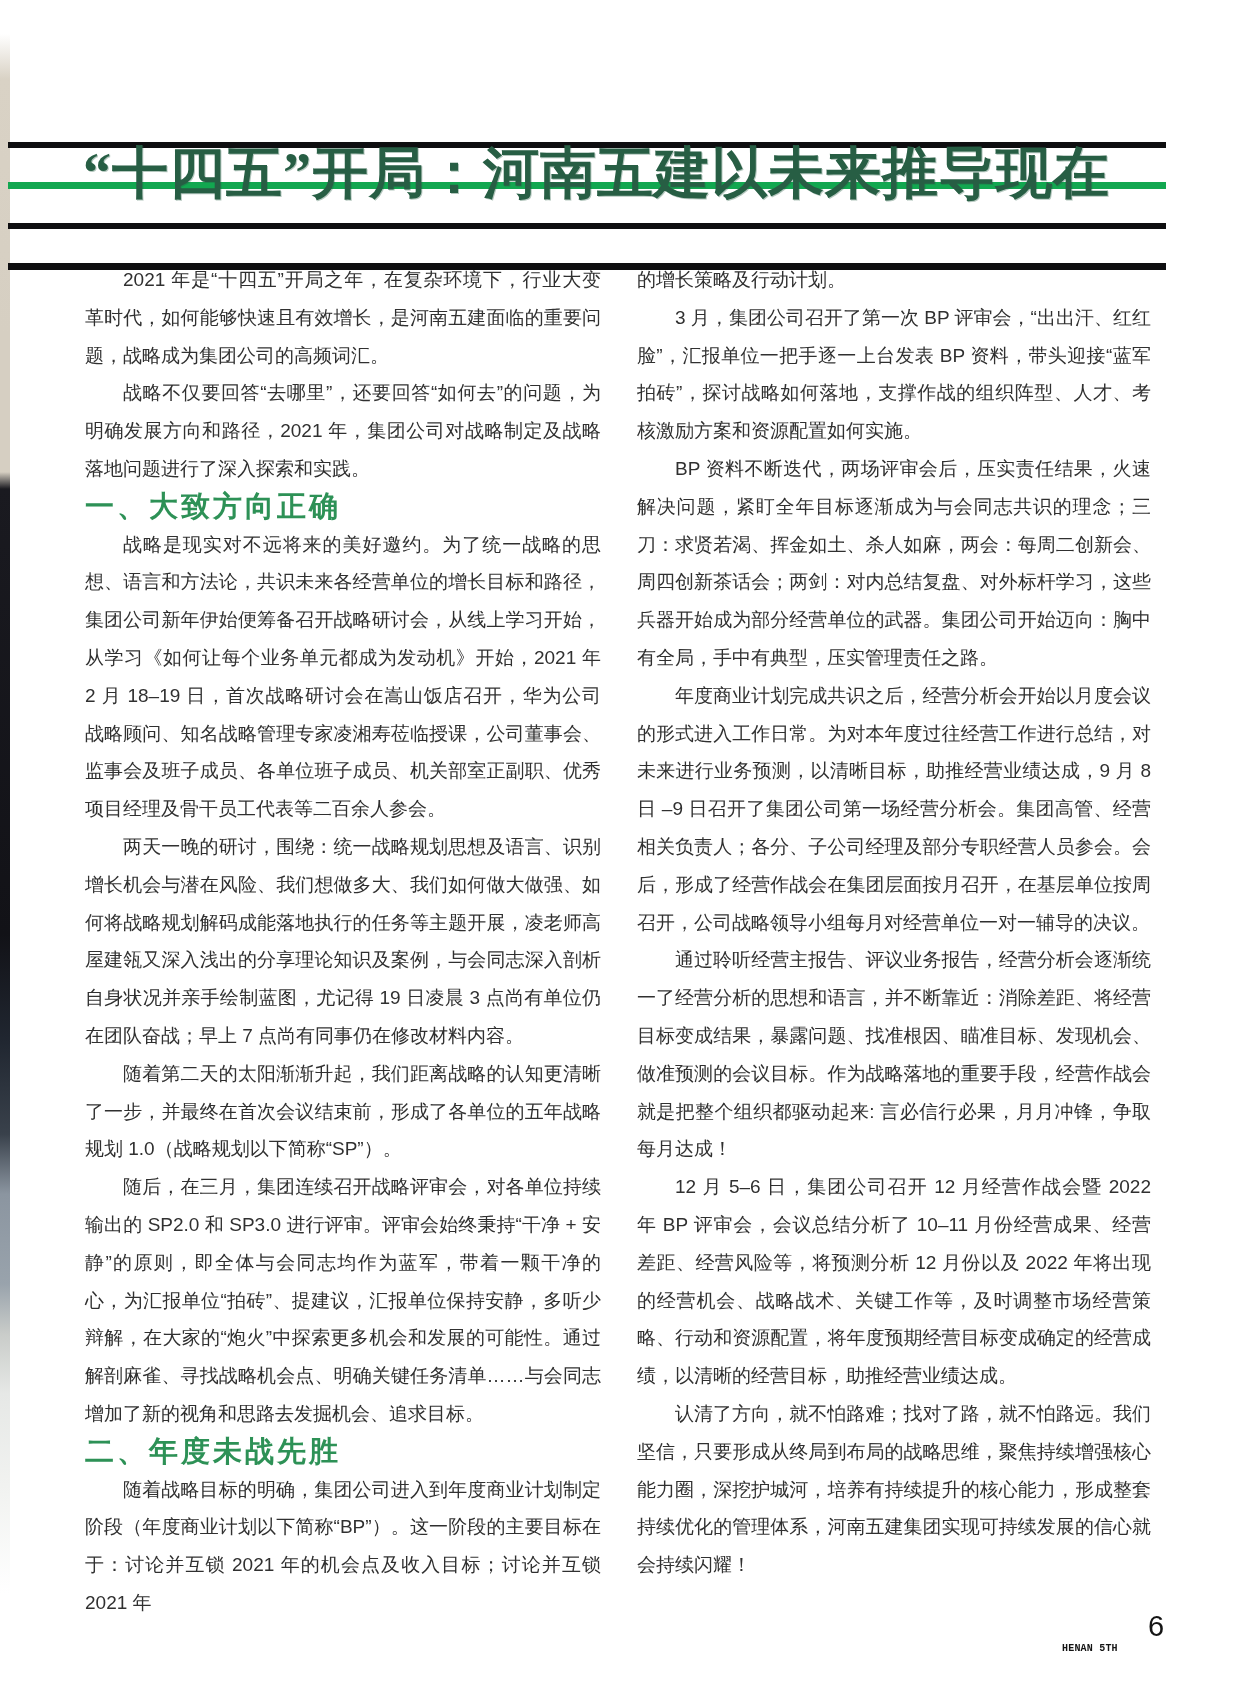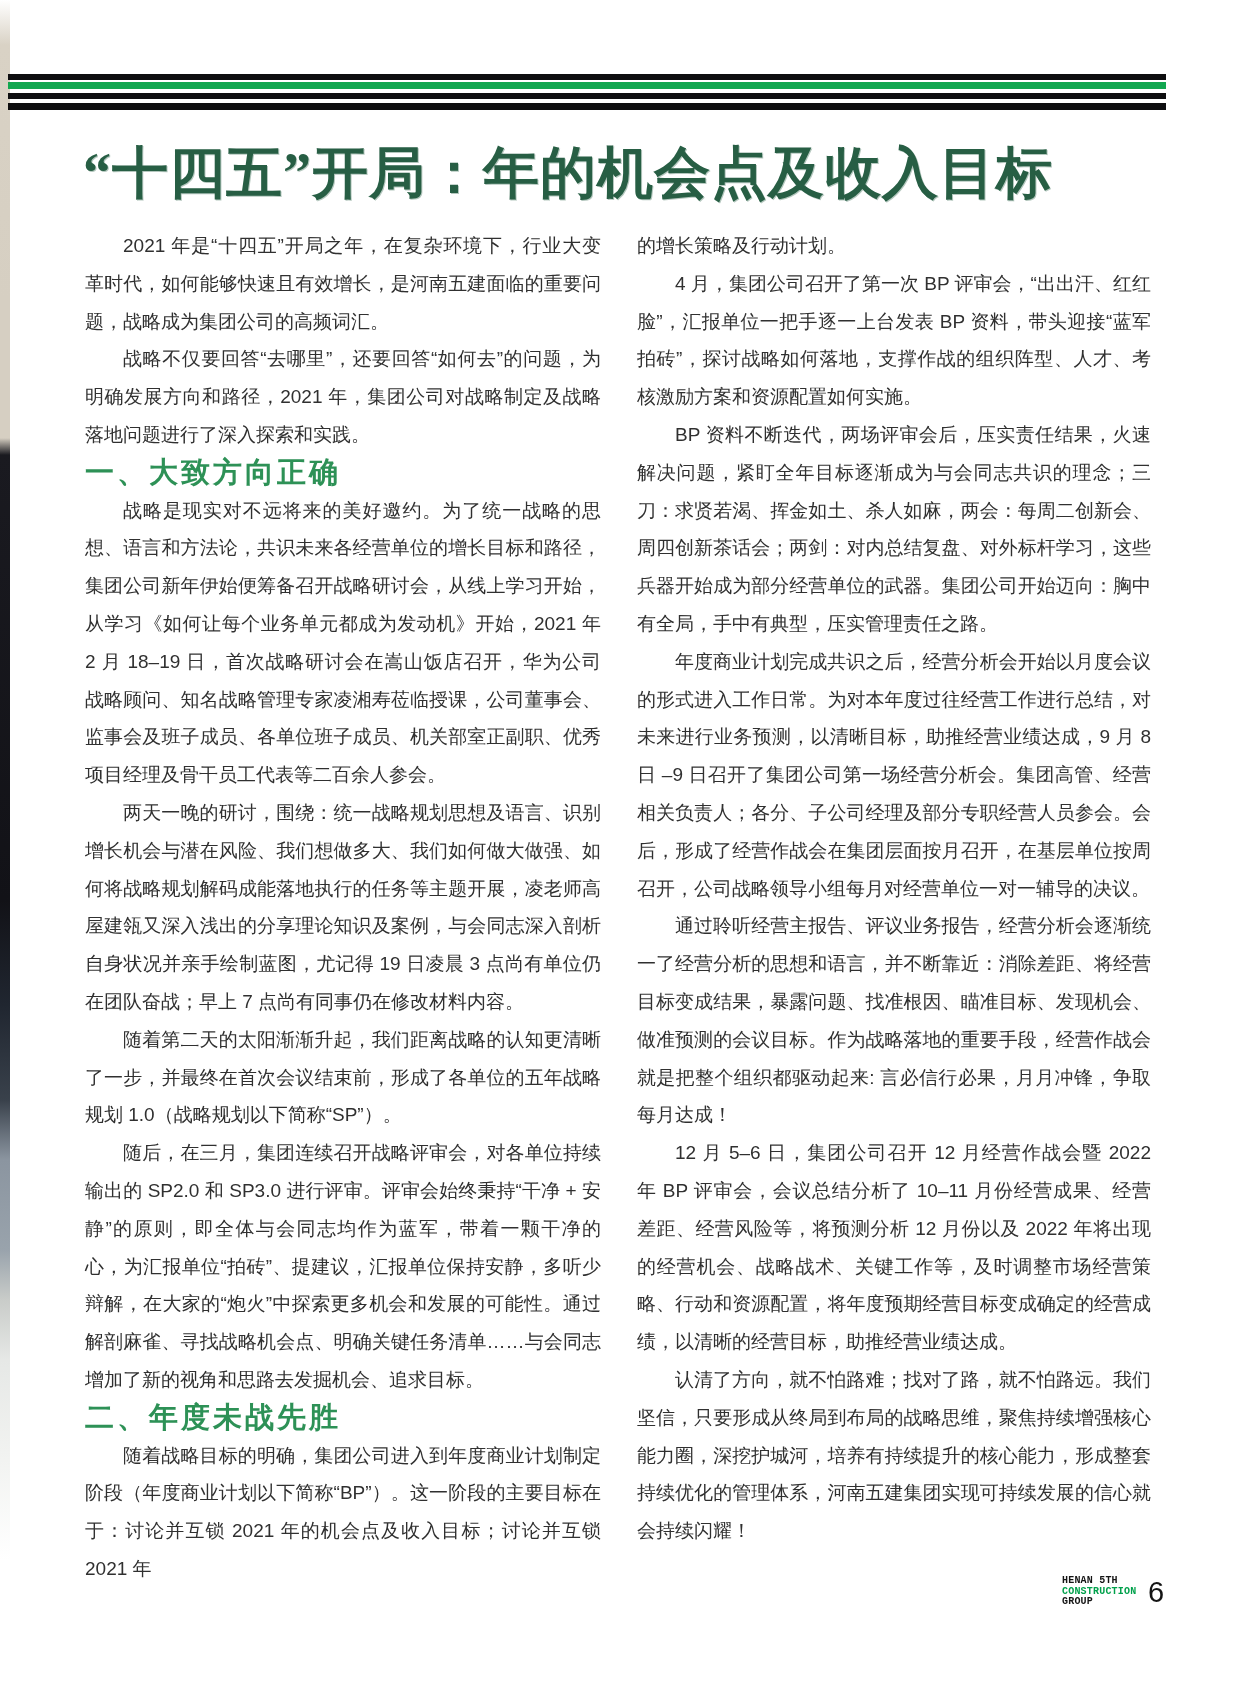--- a/index.html
+++ b/index.html
@@ -2,21 +2,21 @@
 <html style="--title-green: #275e44; --heading-green: #2d9156; --stripe-green: #12a750; --logo-green: #00a14b; --body-ink: #303030;"><head>
 <meta charset="utf-8">
 <style>
   :root{
     --title-green:#275e44;
     --heading-green:#2d9156;
     --stripe-green:#12a750;
     --logo-green:#00a14b;
     --body-ink:#303030;
   }
-  *{box-sizing:border-box;}
+  *{box-sizing:border-box;margin-top:34px;}
   html,body{margin:0;padding:0;}
   body{
     width:1240px;height:1683px;position:relative;background:#ffffff;overflow:hidden;
     font-family:"Liberation Sans", sans-serif;
   }
   
   .edge-strip{
     position:absolute;left:0;top:0;width:10px;height:1565px;
     background:linear-gradient(to bottom,
       #ffffff 0px, #d9d2c5 45px, #d6cfc2 300px, #d6cfc2 438px,
@@ -69,36 +69,36 @@
 
 <div class="edge-strip"></div>
 
 <div class="stripe-band">
   <div class="stripe black s1"></div>
   <div class="stripe green s2"></div>
   <div class="stripe black s3"></div>
   <div class="stripe black s4"></div>
 </div>
 
-<h1 class="article-title">“十四五”开局：年的机会点及收入目标</h1>
+<h1 class="article-title">“十四五”开局：河南五建以未来推导现在</h1>
 
 <div class="column column-left">
     <p class="body-para">2021 年是“十四五”开局之年，在复杂环境下，行业大变革时代，如何能够快速且有效增长，是河南五建面临的重要问题，战略成为集团公司的高频词汇。</p>
     <p class="body-para">战略不仅要回答“去哪里”，还要回答“如何去”的问题，为明确发展方向和路径，2021 年，集团公司对战略制定及战略落地问题进行了深入探索和实践。</p>
     <h2 class="section-heading">一、大致方向正确</h2>
     <p class="body-para">战略是现实对不远将来的美好邀约。为了统一战略的思想、语言和方法论，共识未来各经营单位的增长目标和路径，集团公司新年伊始便筹备召开战略研讨会，从线上学习开始，从学习《如何让每个业务单元都成为发动机》开始，2021 年 2 月 18–19 日，首次战略研讨会在嵩山饭店召开，华为公司战略顾问、知名战略管理专家凌湘寿莅临授课，公司董事会、监事会及班子成员、各单位班子成员、机关部室正副职、优秀项目经理及骨干员工代表等二百余人参会。</p>
     <p class="body-para">两天一晚的研讨，围绕：统一战略规划思想及语言、识别增长机会与潜在风险、我们想做多大、我们如何做大做强、如何将战略规划解码成能落地执行的任务等主题开展，凌老师高屋建瓴又深入浅出的分享理论知识及案例，与会同志深入剖析自身状况并亲手绘制蓝图，尤记得 19 日凌晨 3 点尚有单位仍在团队奋战；早上 7 点尚有同事仍在修改材料内容。</p>
     <p class="body-para">随着第二天的太阳渐渐升起，我们距离战略的认知更清晰了一步，并最终在首次会议结束前，形成了各单位的五年战略规划 1.0（战略规划以下简称“SP”）。</p>
     <p class="body-para">随后，在三月，集团连续召开战略评审会，对各单位持续输出的 SP2.0 和 SP3.0 进行评审。评审会始终秉持“干净 + 安静”的原则，即全体与会同志均作为蓝军，带着一颗干净的心，为汇报单位“拍砖”、提建议，汇报单位保持安静，多听少辩解，在大家的“炮火”中探索更多机会和发展的可能性。通过解剖麻雀、寻找战略机会点、明确关键任务清单……与会同志增加了新的视角和思路去发掘机会、追求目标。</p>
     <h2 class="section-heading">二、年度未战先胜</h2>
     <p class="body-para">随着战略目标的明确，集团公司进入到年度商业计划制定阶段（年度商业计划以下简称“BP”）。这一阶段的主要目标在于：讨论并互锁 2021 年的机会点及收入目标；讨论并互锁 2021 年</p>
   </div>
 <div class="column column-right">
     <p class="body-para no-indent">的增长策略及行动计划。</p>
-    <p class="body-para">4 月，集团公司召开了第一次 BP 评审会，“出出汗、红红脸”，汇报单位一把手逐一上台发表 BP 资料，带头迎接“蓝军拍砖”，探讨战略如何落地，支撑作战的组织阵型、人才、考核激励方案和资源配置如何实施。</p>
+    <p class="body-para">3 月，集团公司召开了第一次 BP 评审会，“出出汗、红红脸”，汇报单位一把手逐一上台发表 BP 资料，带头迎接“蓝军拍砖”，探讨战略如何落地，支撑作战的组织阵型、人才、考核激励方案和资源配置如何实施。</p>
     <p class="body-para">BP 资料不断迭代，两场评审会后，压实责任结果，火速解决问题，紧盯全年目标逐渐成为与会同志共识的理念；三刀：求贤若渴、挥金如土、杀人如麻，两会：每周二创新会、周四创新茶话会；两剑：对内总结复盘、对外标杆学习，这些兵器开始成为部分经营单位的武器。集团公司开始迈向：胸中有全局，手中有典型，压实管理责任之路。</p>
     <p class="body-para">年度商业计划完成共识之后，经营分析会开始以月度会议的形式进入工作日常。为对本年度过往经营工作进行总结，对未来进行业务预测，以清晰目标，助推经营业绩达成，9 月 8 日 –9 日召开了集团公司第一场经营分析会。集团高管、经营相关负责人；各分、子公司经理及部分专职经营人员参会。会后，形成了经营作战会在集团层面按月召开，在基层单位按周召开，公司战略领导小组每月对经营单位一对一辅导的决议。</p>
     <p class="body-para">通过聆听经营主报告、评议业务报告，经营分析会逐渐统一了经营分析的思想和语言，并不断靠近：消除差距、将经营目标变成结果，暴露问题、找准根因、瞄准目标、发现机会、做准预测的会议目标。作为战略落地的重要手段，经营作战会就是把整个组织都驱动起来: 言必信行必果，月月冲锋，争取每月达成！</p>
     <p class="body-para">12 月 5–6 日，集团公司召开 12 月经营作战会暨 2022 年 BP 评审会，会议总结分析了 10–11 月份经营成果、经营差距、经营风险等，将预测分析 12 月份以及 2022 年将出现的经营机会、战略战术、关键工作等，及时调整市场经营策略、行动和资源配置，将年度预期经营目标变成确定的经营成绩，以清晰的经营目标，助推经营业绩达成。</p>
     <p class="body-para">认清了方向，就不怕路难；找对了路，就不怕路远。我们坚信，只要形成从终局到布局的战略思维，聚焦持续增强核心能力圈，深挖护城河，培养有持续提升的核心能力，形成整套持续优化的管理体系，河南五建集团实现可持续发展的信心就会持续闪耀！</p>
   </div>
 
 <div class="footer-logo">
   <div class="logo-line">HENAN 5TH</div>
   <div class="logo-line logo-line-green">CONSTRUCTION</div>

